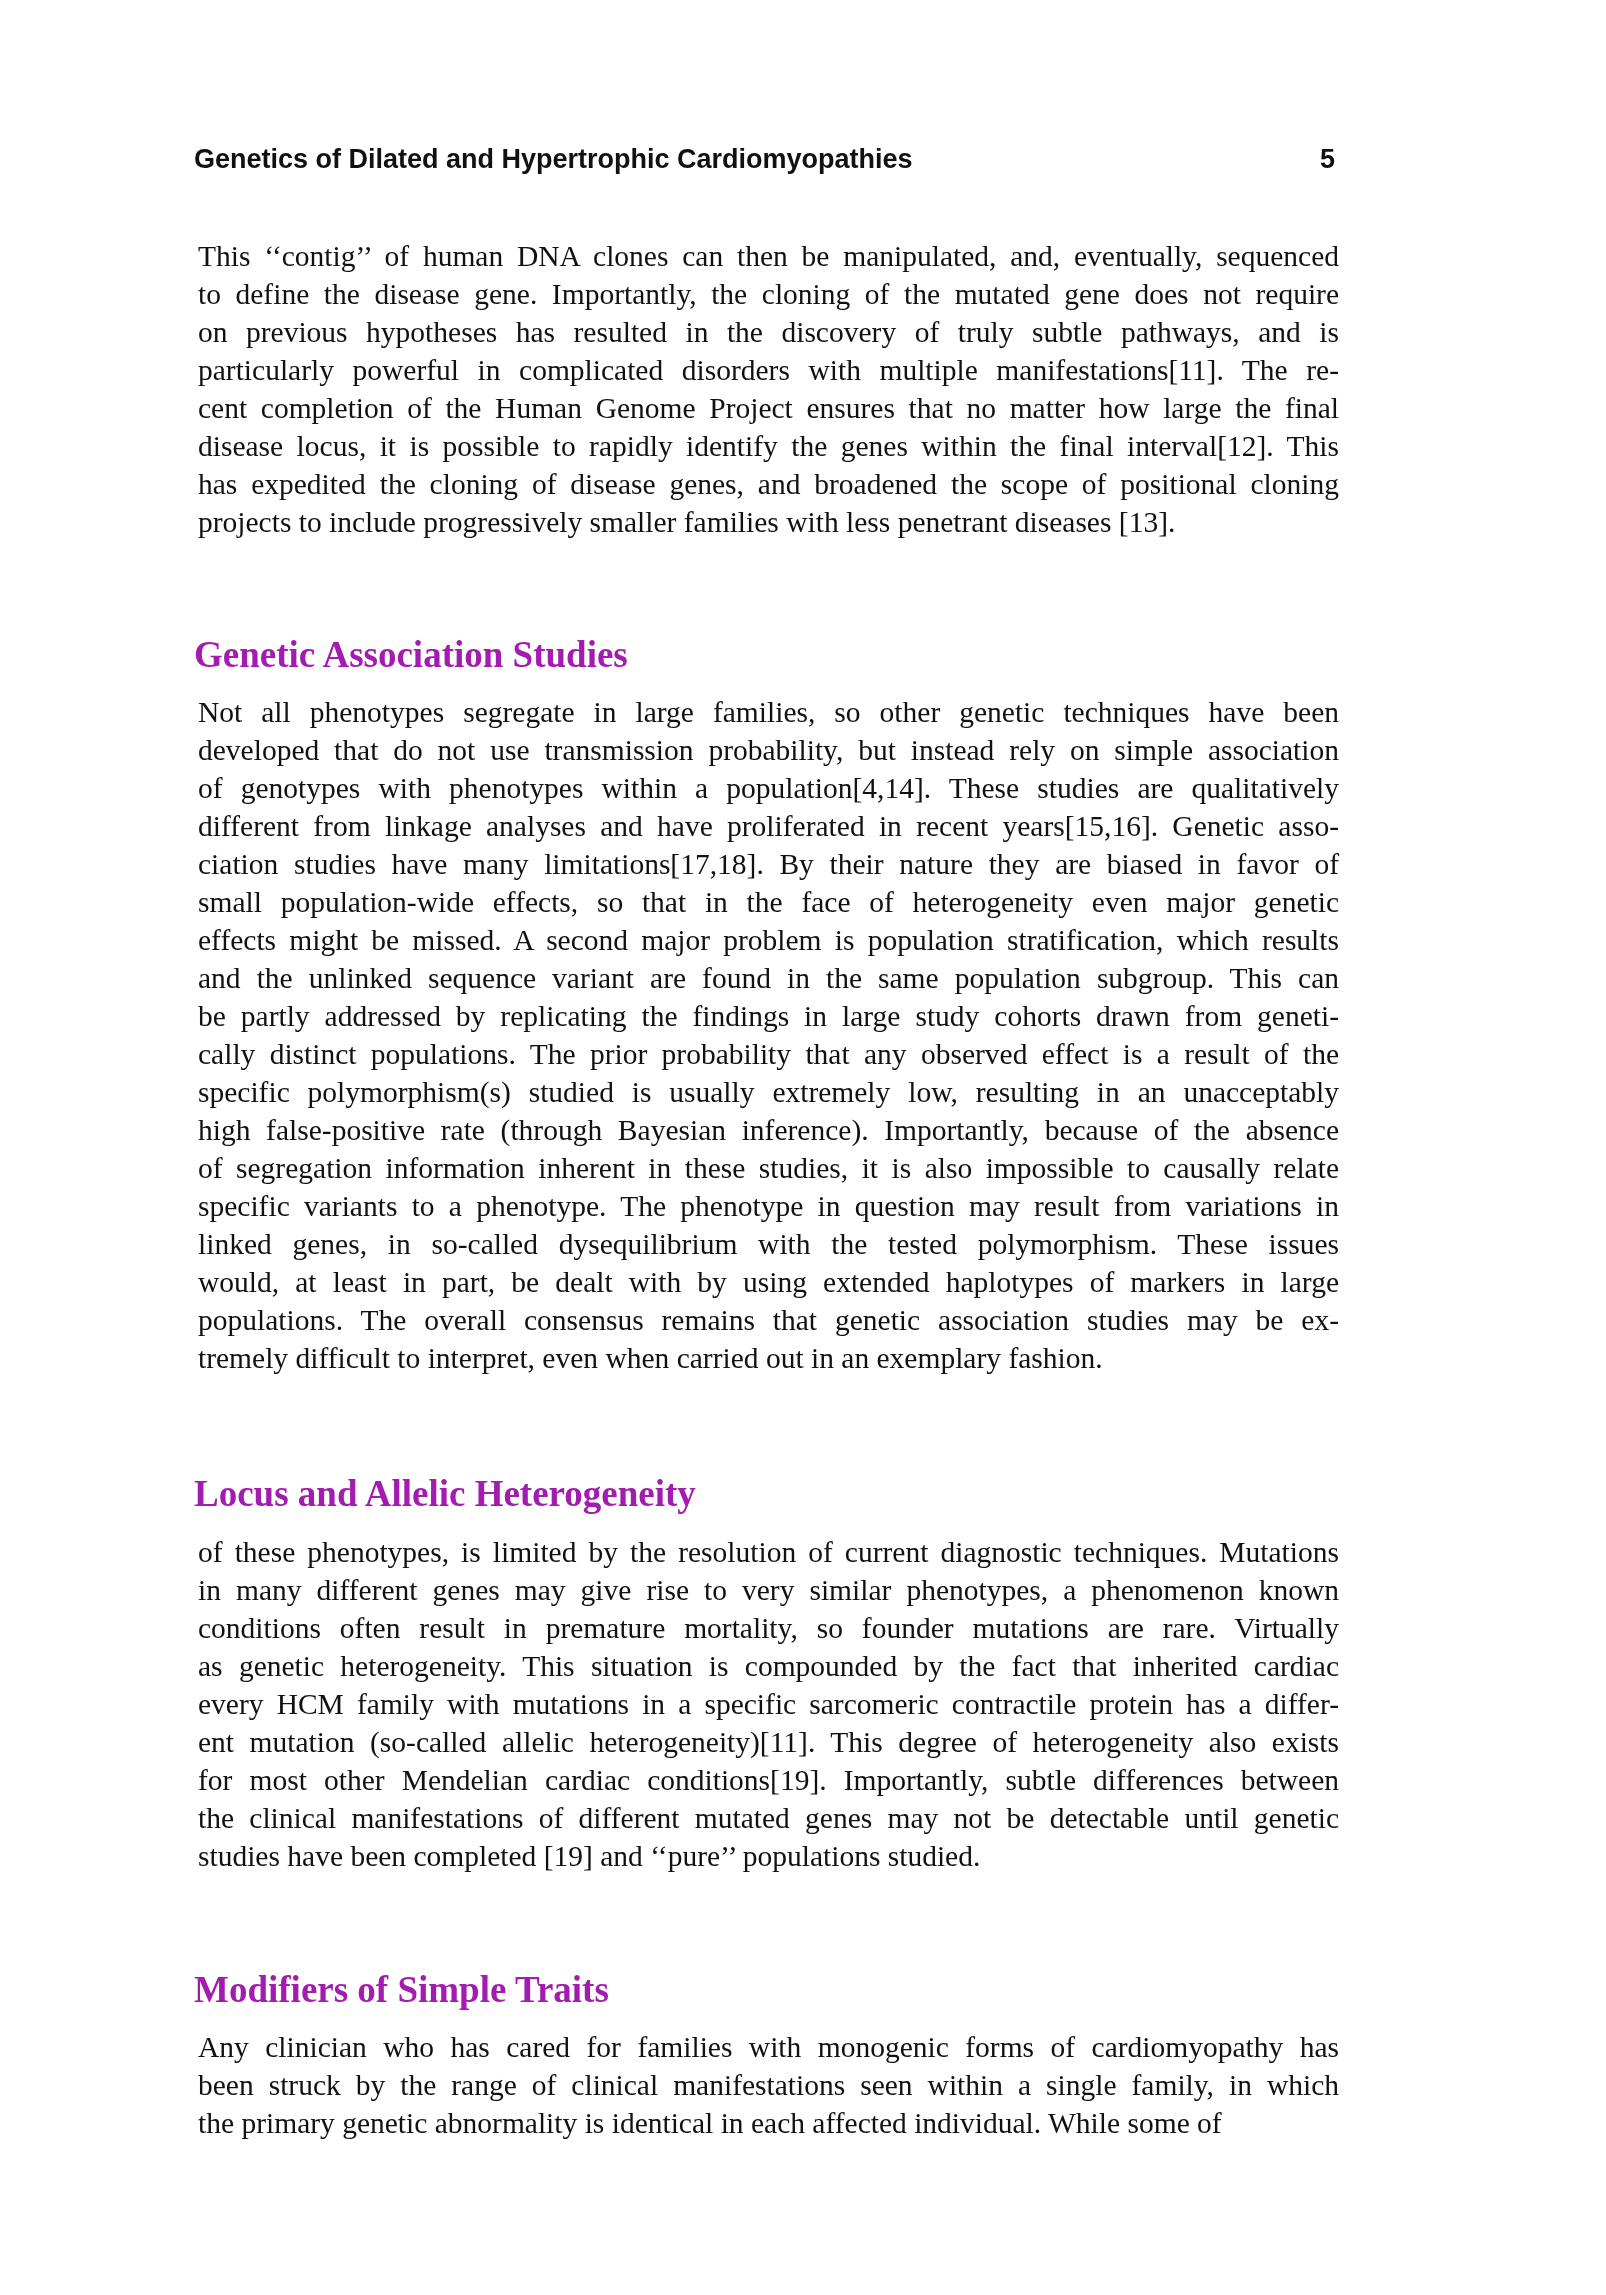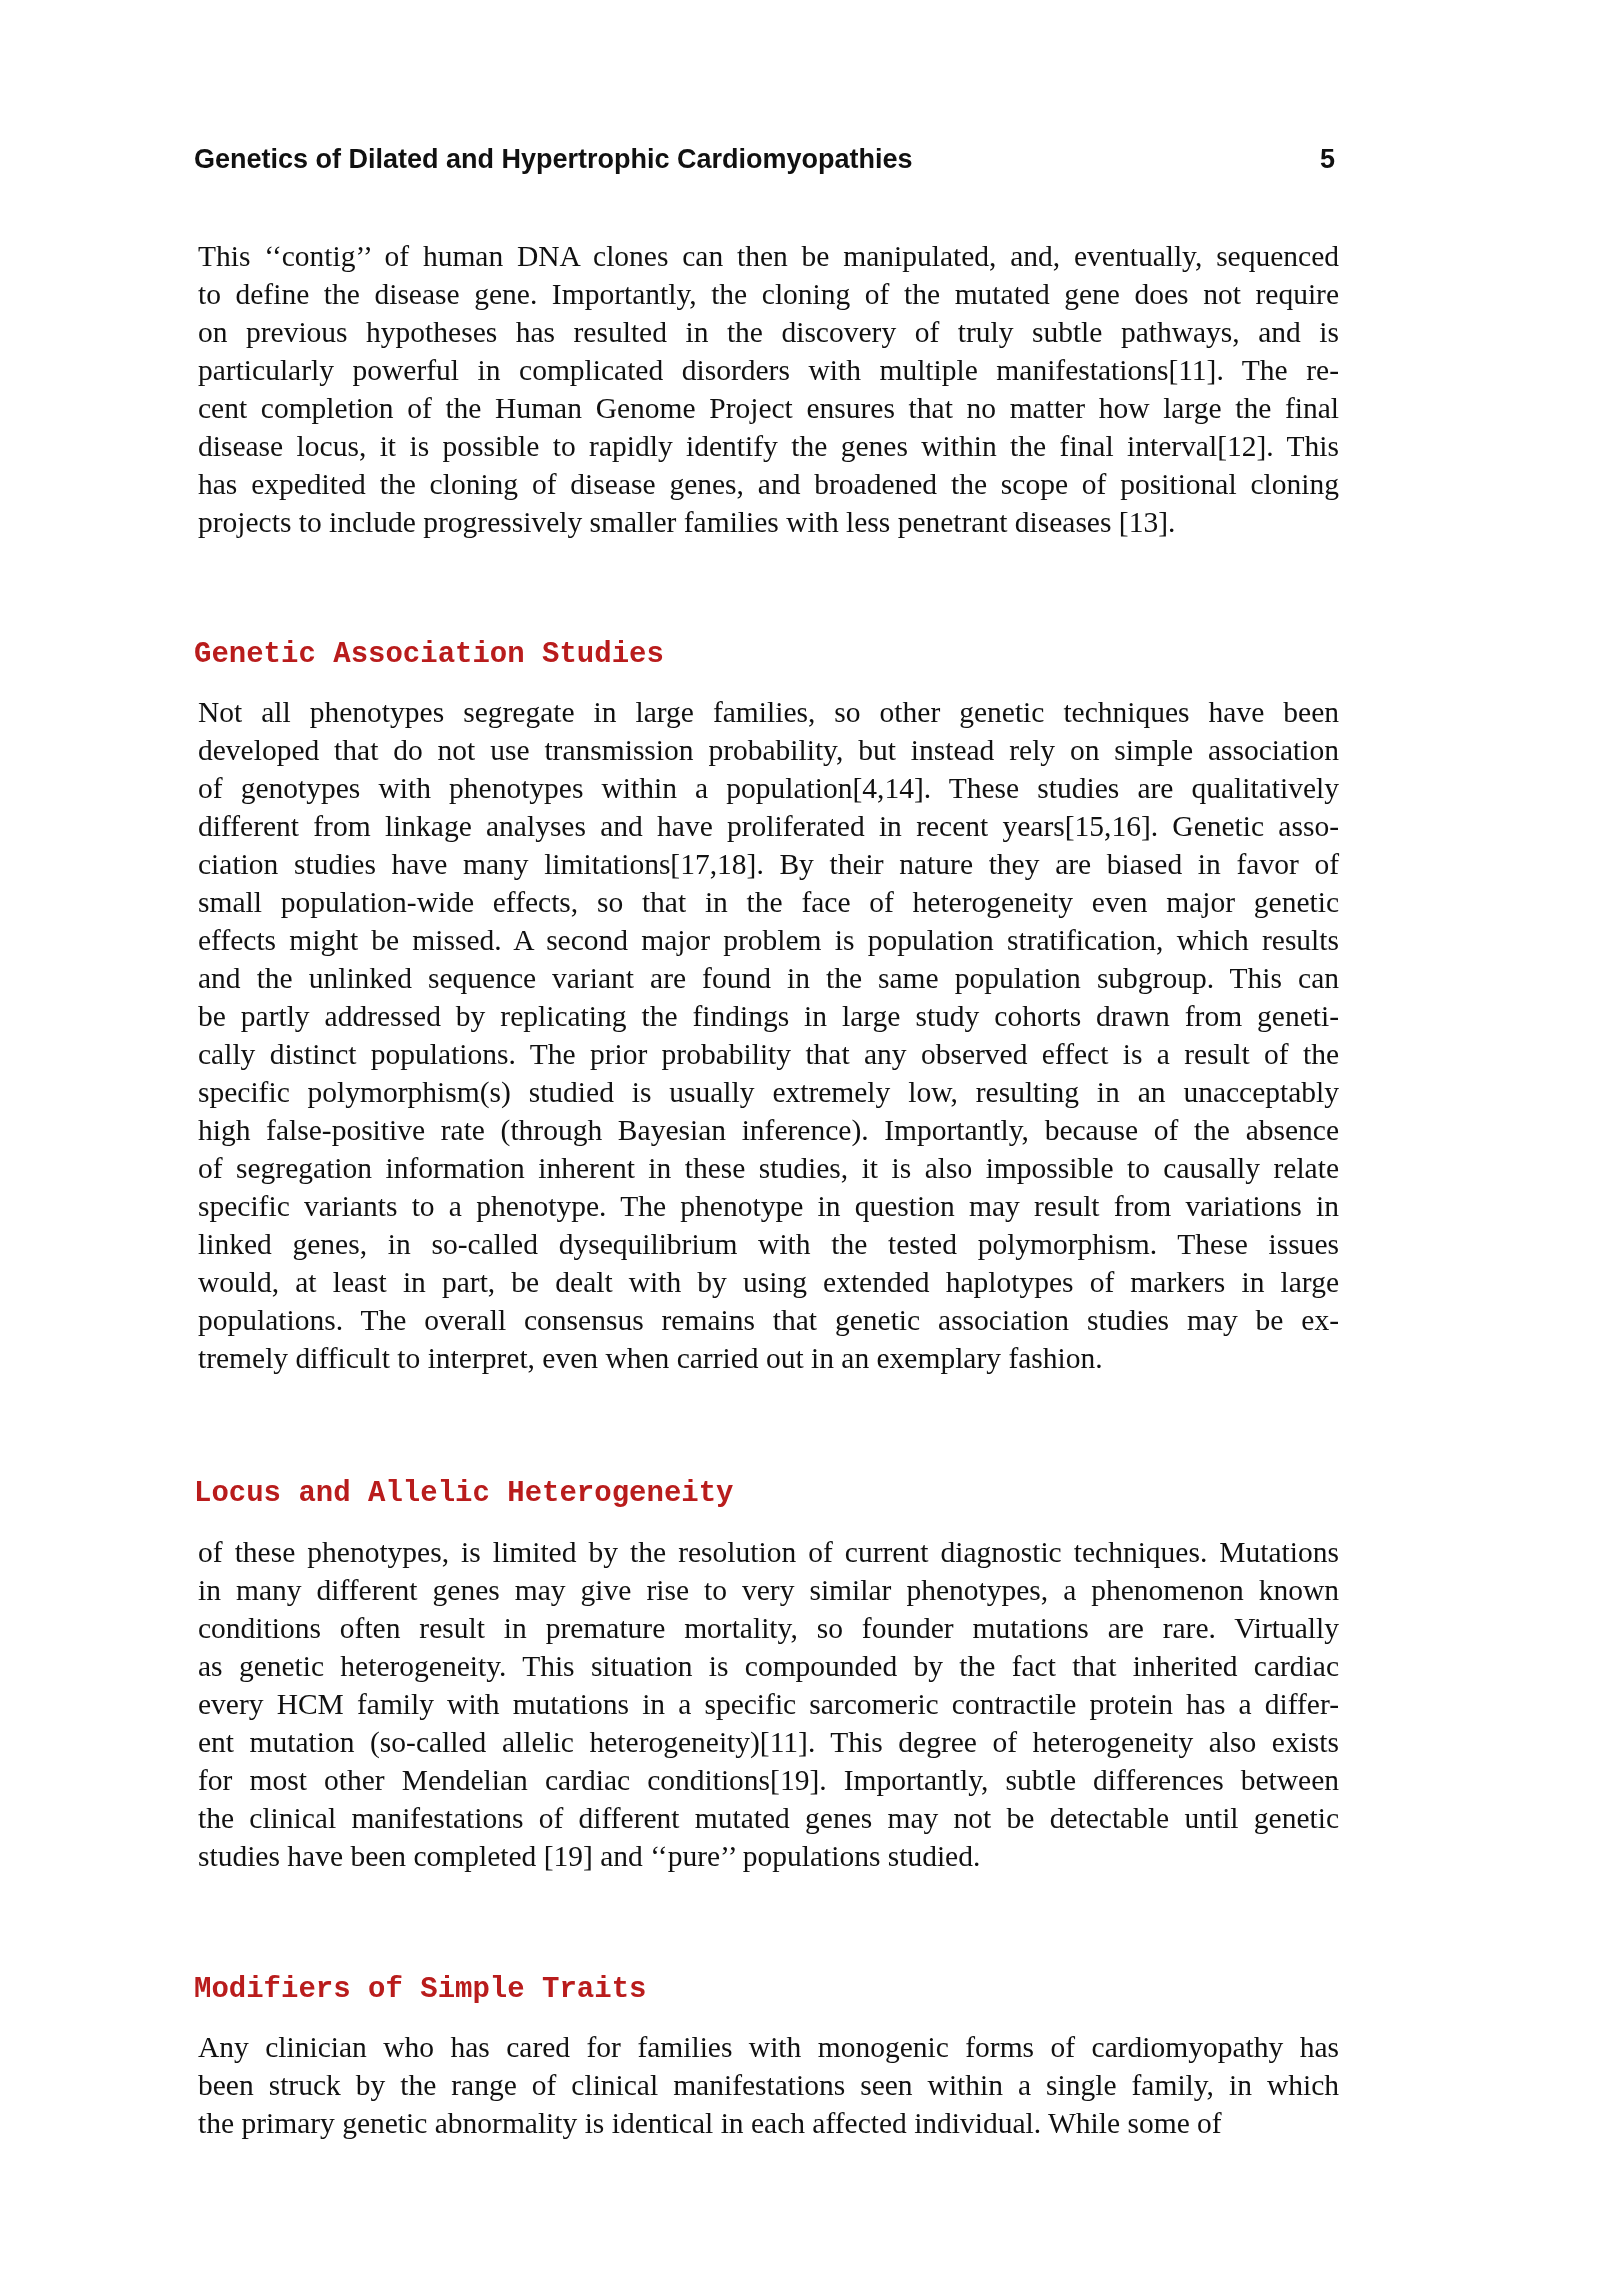--- a/index.html
+++ b/index.html
@@ -31,26 +31,26 @@
     font-size: 27px;
     line-height: 34px;
     color: #111111;
   }
   .running-head .title { position: absolute; left: 0; top: 0; white-space: nowrap; }
   .running-head .folio { position: absolute; right: 0; top: 0; }
 
   .section-heading {
     position: absolute;
     left: 194px;
-    font-family: Liberation Mono, monospace;
+    font-family: Liberation Serif, serif;
     font-weight: bold;
-    font-size: 29px;
+    font-size: 37px;
     line-height: 35px;
     white-space: nowrap;
-    color: #b91c1c;
+    color: #a21caf;
   }
 
   .para {
     position: absolute;
     left: 198px;
     width: 1141px;
     font-family: "Liberation Serif", serif;
     font-size: 29.5px;
     color: #111111;
   }

